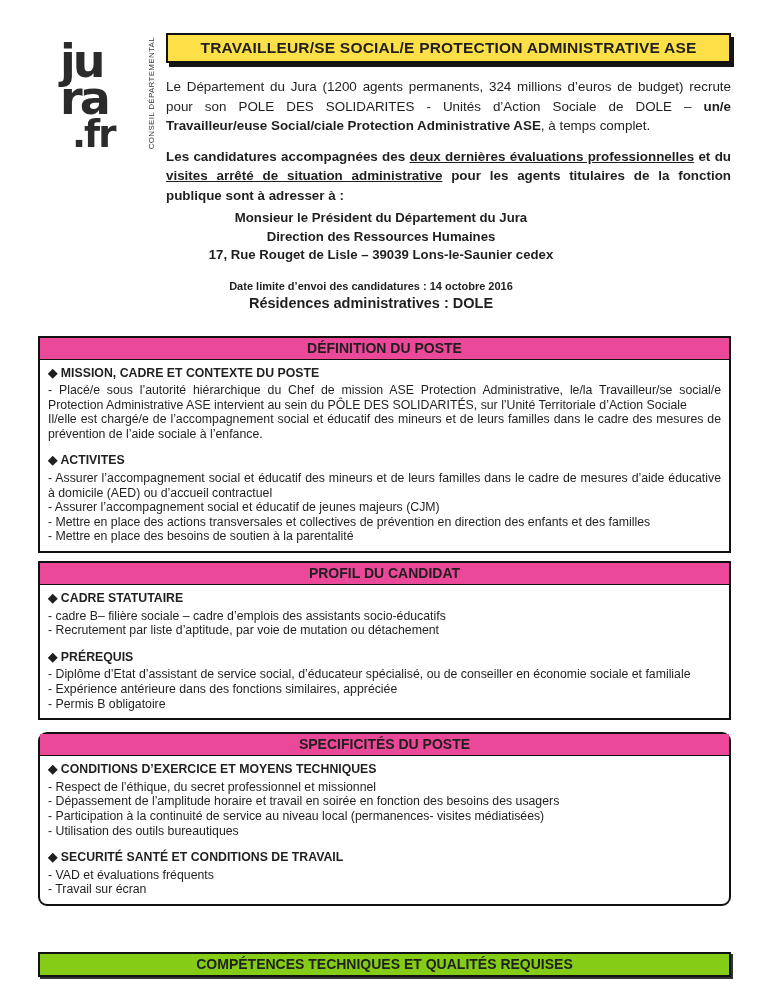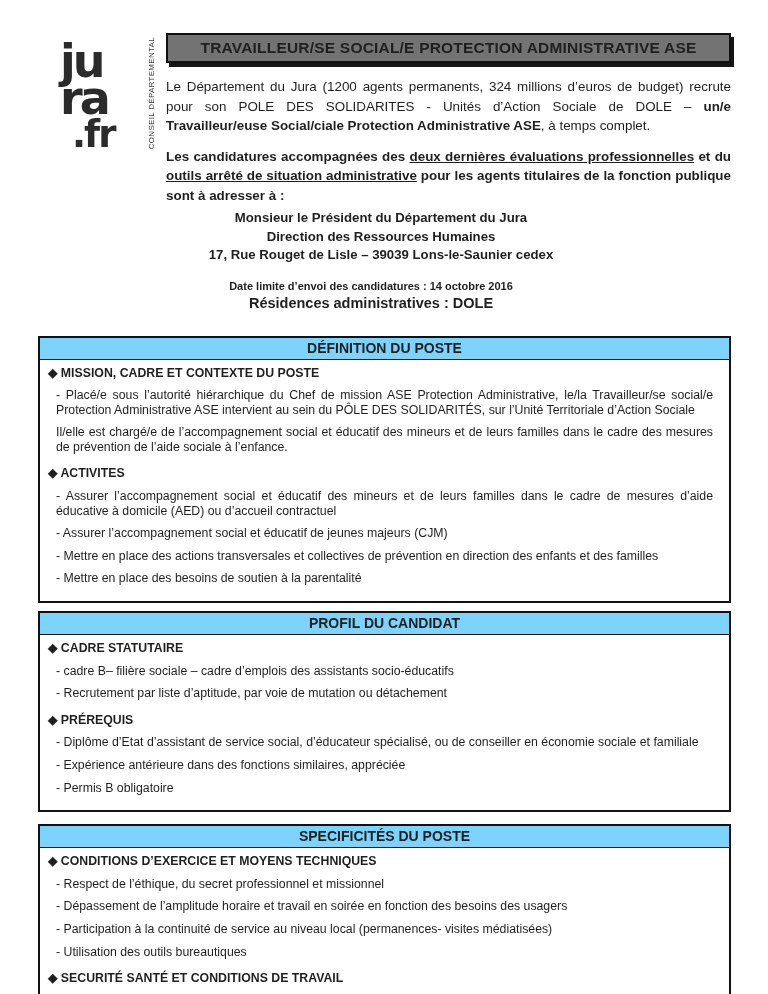--- a/index.html
+++ b/index.html
@@ -26,51 +26,51 @@
   .logo-line.fr { font-size:37px; line-height:36px; padding-left:12px; letter-spacing:-2px; }
   .logo-caption {
     position:absolute; right:0px; bottom:4px;
     writing-mode:vertical-rl; transform:rotate(180deg);
     font-size:8px; letter-spacing:0.3px; color:#3a3a3a; white-space:nowrap;
   }
   .content-col { flex:1; min-width:0; }
   .title-box {
     border:2px solid #111;
     box-shadow:3px 4px 0 0 #151515;
-    background:#737373;
+    background:#fde047;
     text-align:center;
     font-weight:bold;
     font-size:15.5px;
     letter-spacing:0.2px;
     padding:4px 2px;
   }
   .intro { margin:14px 0 0; text-align:justify; font-size:13.4px; line-height:19.5px; }
   .notice { margin:11px 0 0; font-weight:bold; text-align:justify; font-size:13.4px; line-height:19.5px; }
   .u { text-decoration:underline; }
   .addr { margin:4px 0 0; width:430px; text-align:center; font-weight:bold; font-size:13.2px; line-height:18.5px; }
   .addr span { display:block; }
   .dates { margin-top:15px; width:410px; text-align:center; font-weight:bold; }
   .deadline { font-size:11px; }
   .residence { font-size:14.5px; margin-top:3px; }
 
   .section-box { border:2px solid #111; background:#fff; }
   .section-header {
-    background:#7dd3fc;
+    background:#ec4899;
     border-bottom:1px solid #111;
     text-align:center; font-weight:bold; font-size:14px;
     padding:2px 0 3px;
   }
   .section-body { padding:5px 8px 7px; font-size:12.3px; line-height:14.6px; }
   .block-title { margin:1px 0 3px; font-weight:bold; }
   .block-gap { margin-top:12px; }
-  .para { margin:8px; text-align:justify; }
+  .para { margin:0; text-align:justify; }
 
   #box-definition { margin-top:25px; }
   #box-profil { margin-top:8px; }
-  #box-specificites { margin-top:12px; }
+  #box-specificites { margin-top:12px;border-radius:9px; }
   .footer-bar {
     margin-top:46px;
     border:2px solid #111;
     box-shadow:2px 2px 0 0 #333;
     background:#84cc16;
     text-align:center; font-weight:bold; font-size:14px;
     padding:2px 0 3px;
   }
 </style>
 </head>
@@ -86,21 +86,21 @@
         <span class="logo-line fr">.fr</span>
         <span class="logo-caption">CONSEIL DÉPARTEMENTAL</span>
       </div>
     </div>
 
     <div class="content-col">
       <div class="title-box">TRAVAILLEUR/SE SOCIAL/E PROTECTION ADMINISTRATIVE ASE</div>
 
       <p class="intro"><span>Le Département du Jura (1200 agents permanents, 324 millions d’euros de budget) recrute pour son POLE DES SOLIDARITES - Unités d’Action Sociale de DOLE – </span><strong>un/e Travailleur/euse Social/ciale Protection Administrative ASE</strong><span>, à temps complet.</span></p>
 
-      <p class="notice"><span>Les candidatures accompagnées des </span><span class="u">deux dernières évaluations professionnelles</span><span> et du </span><span class="u">outils arrêté de situation administrative</span><span> pour les agents titulaires de la fonction publique sont à adresser à :</span></p>
+      <p class="notice"><span>Les candidatures accompagnées des </span><span class="u">deux dernières évaluations professionnelles</span><span> et du </span><span class="u">visites arrêté de situation administrative</span><span> pour les agents titulaires de la fonction publique sont à adresser à :</span></p>
 
       <div class="addr">
         <span>Monsieur le Président du Département du Jura</span>
         <span>Direction des Ressources Humaines</span>
         <span>17, Rue Rouget de Lisle – 39039 Lons-le-Saunier cedex</span>
       </div>
 
       <div class="dates">
         <div class="deadline">Date limite d’envoi des candidatures : 14 octobre 2016</div>
         <div class="residence">Résidences administratives : DOLE</div>

